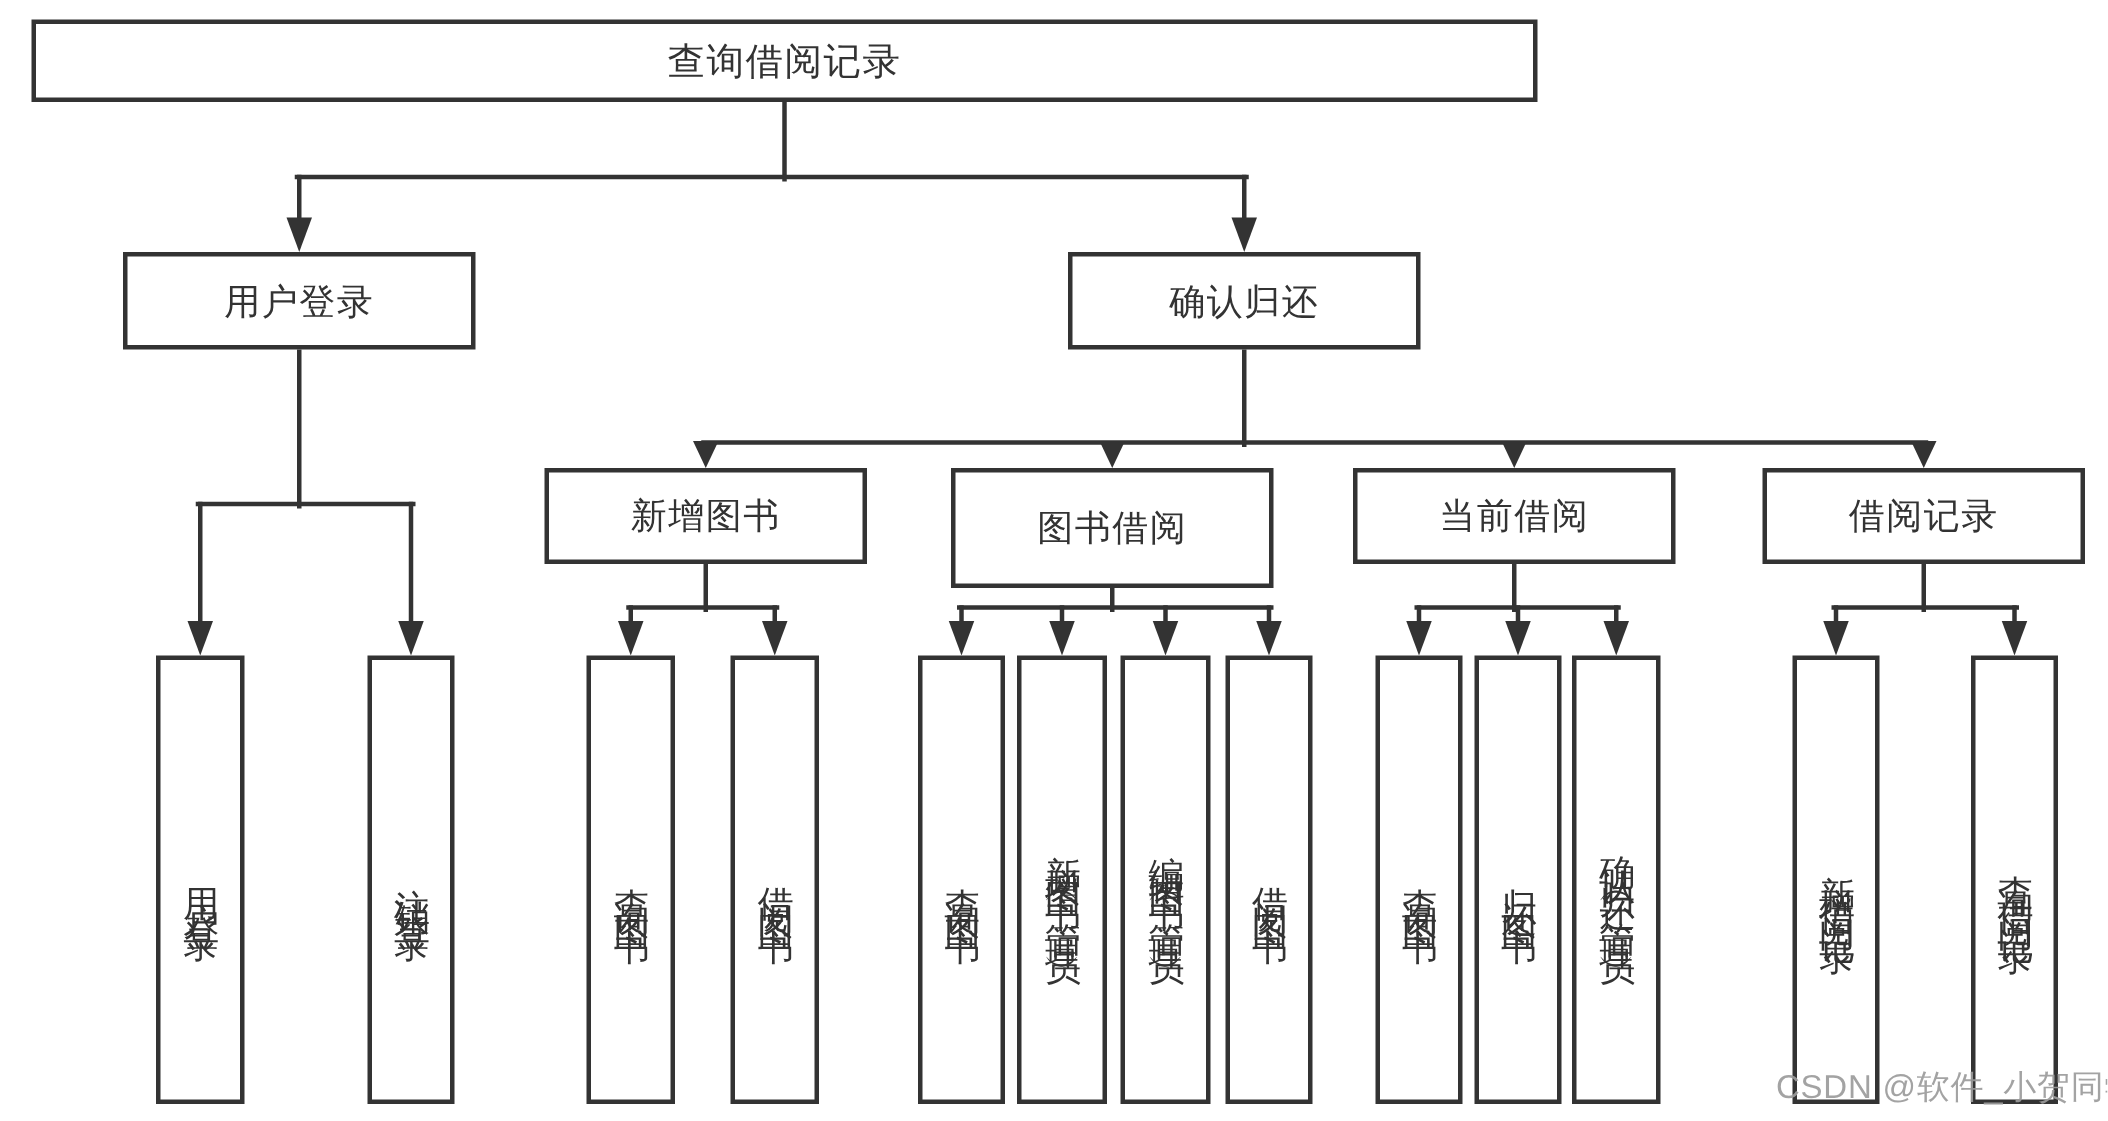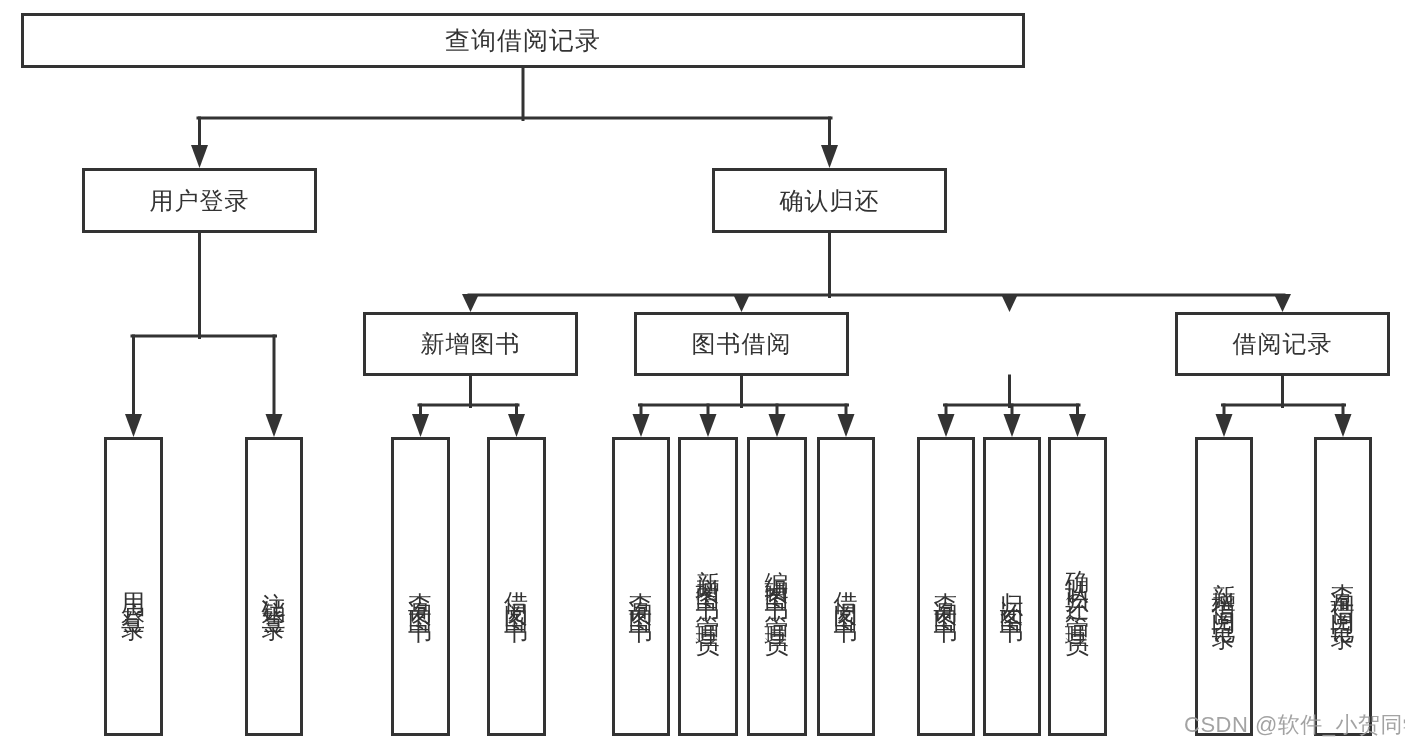--- a/index.html
+++ b/index.html
@@ -111,22 +111,25 @@
   <div class="box hbox" style="left:82px;top:168px;width:235px;height:65px">
     <span>用户登录</span>
   </div>
   <div class="box hbox" style="left:712px;top:168px;width:235px;height:65px">
     <span>确认归还</span>
   </div>
 
   <div class="box hbox" style="left:363px;top:312px;width:215px;height:64px">
     <span>新增图书</span>
   </div>
-  <div class="box hbox" style="left:634px;top:312px;width:215px;height:64px">
+  <div class="box hbox" style="left:634px;top:312px;width:215px;height:80px">
     <span>图书借阅</span>
+  </div>
+  <div class="box hbox" style="left:902px;top:312px;width:215px;height:64px">
+    <span>当前借阅</span>
   </div>
   <div class="box hbox" style="left:1175px;top:312px;width:215px;height:64px">
     <span>借阅记录</span>
   </div>
 
   <div class="box leaf" style="left:104px;top:437px;width:59px;height:299px">
     <span class="vtext">用户登录</span>
   </div>
   <div class="box leaf" style="left:245px;top:437px;width:58px;height:299px">
     <span class="vtext">注销登录</span>

